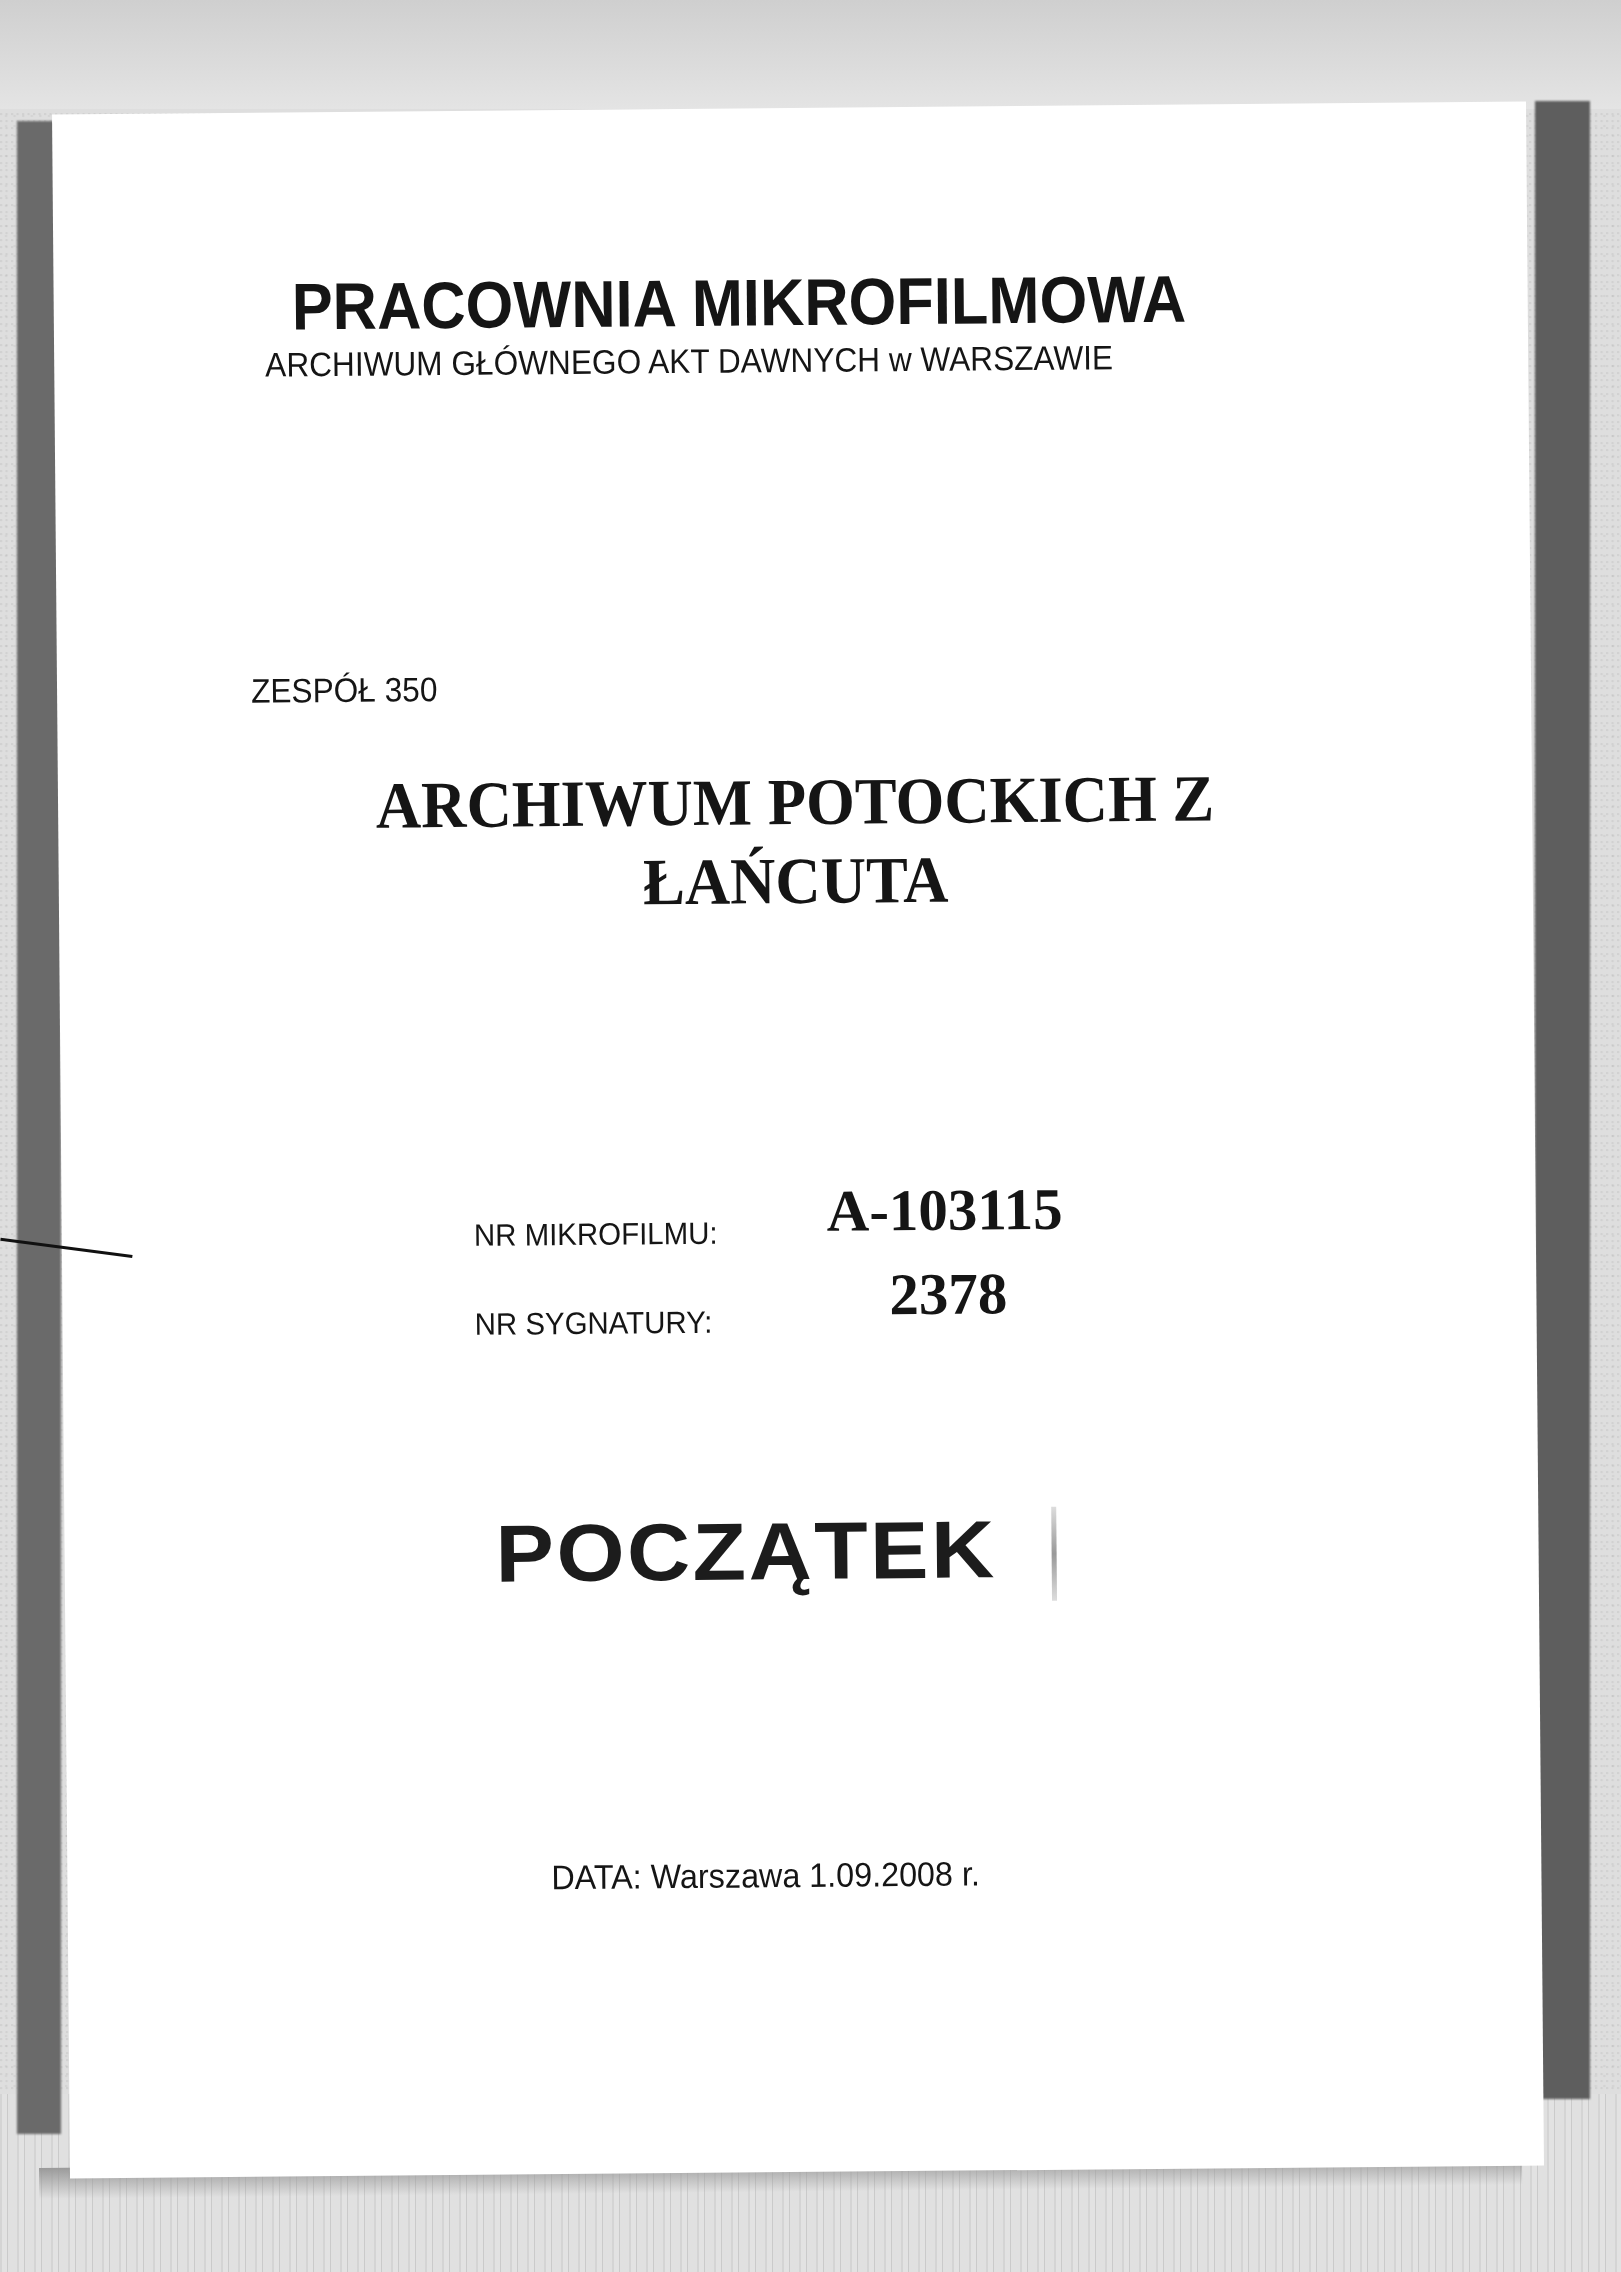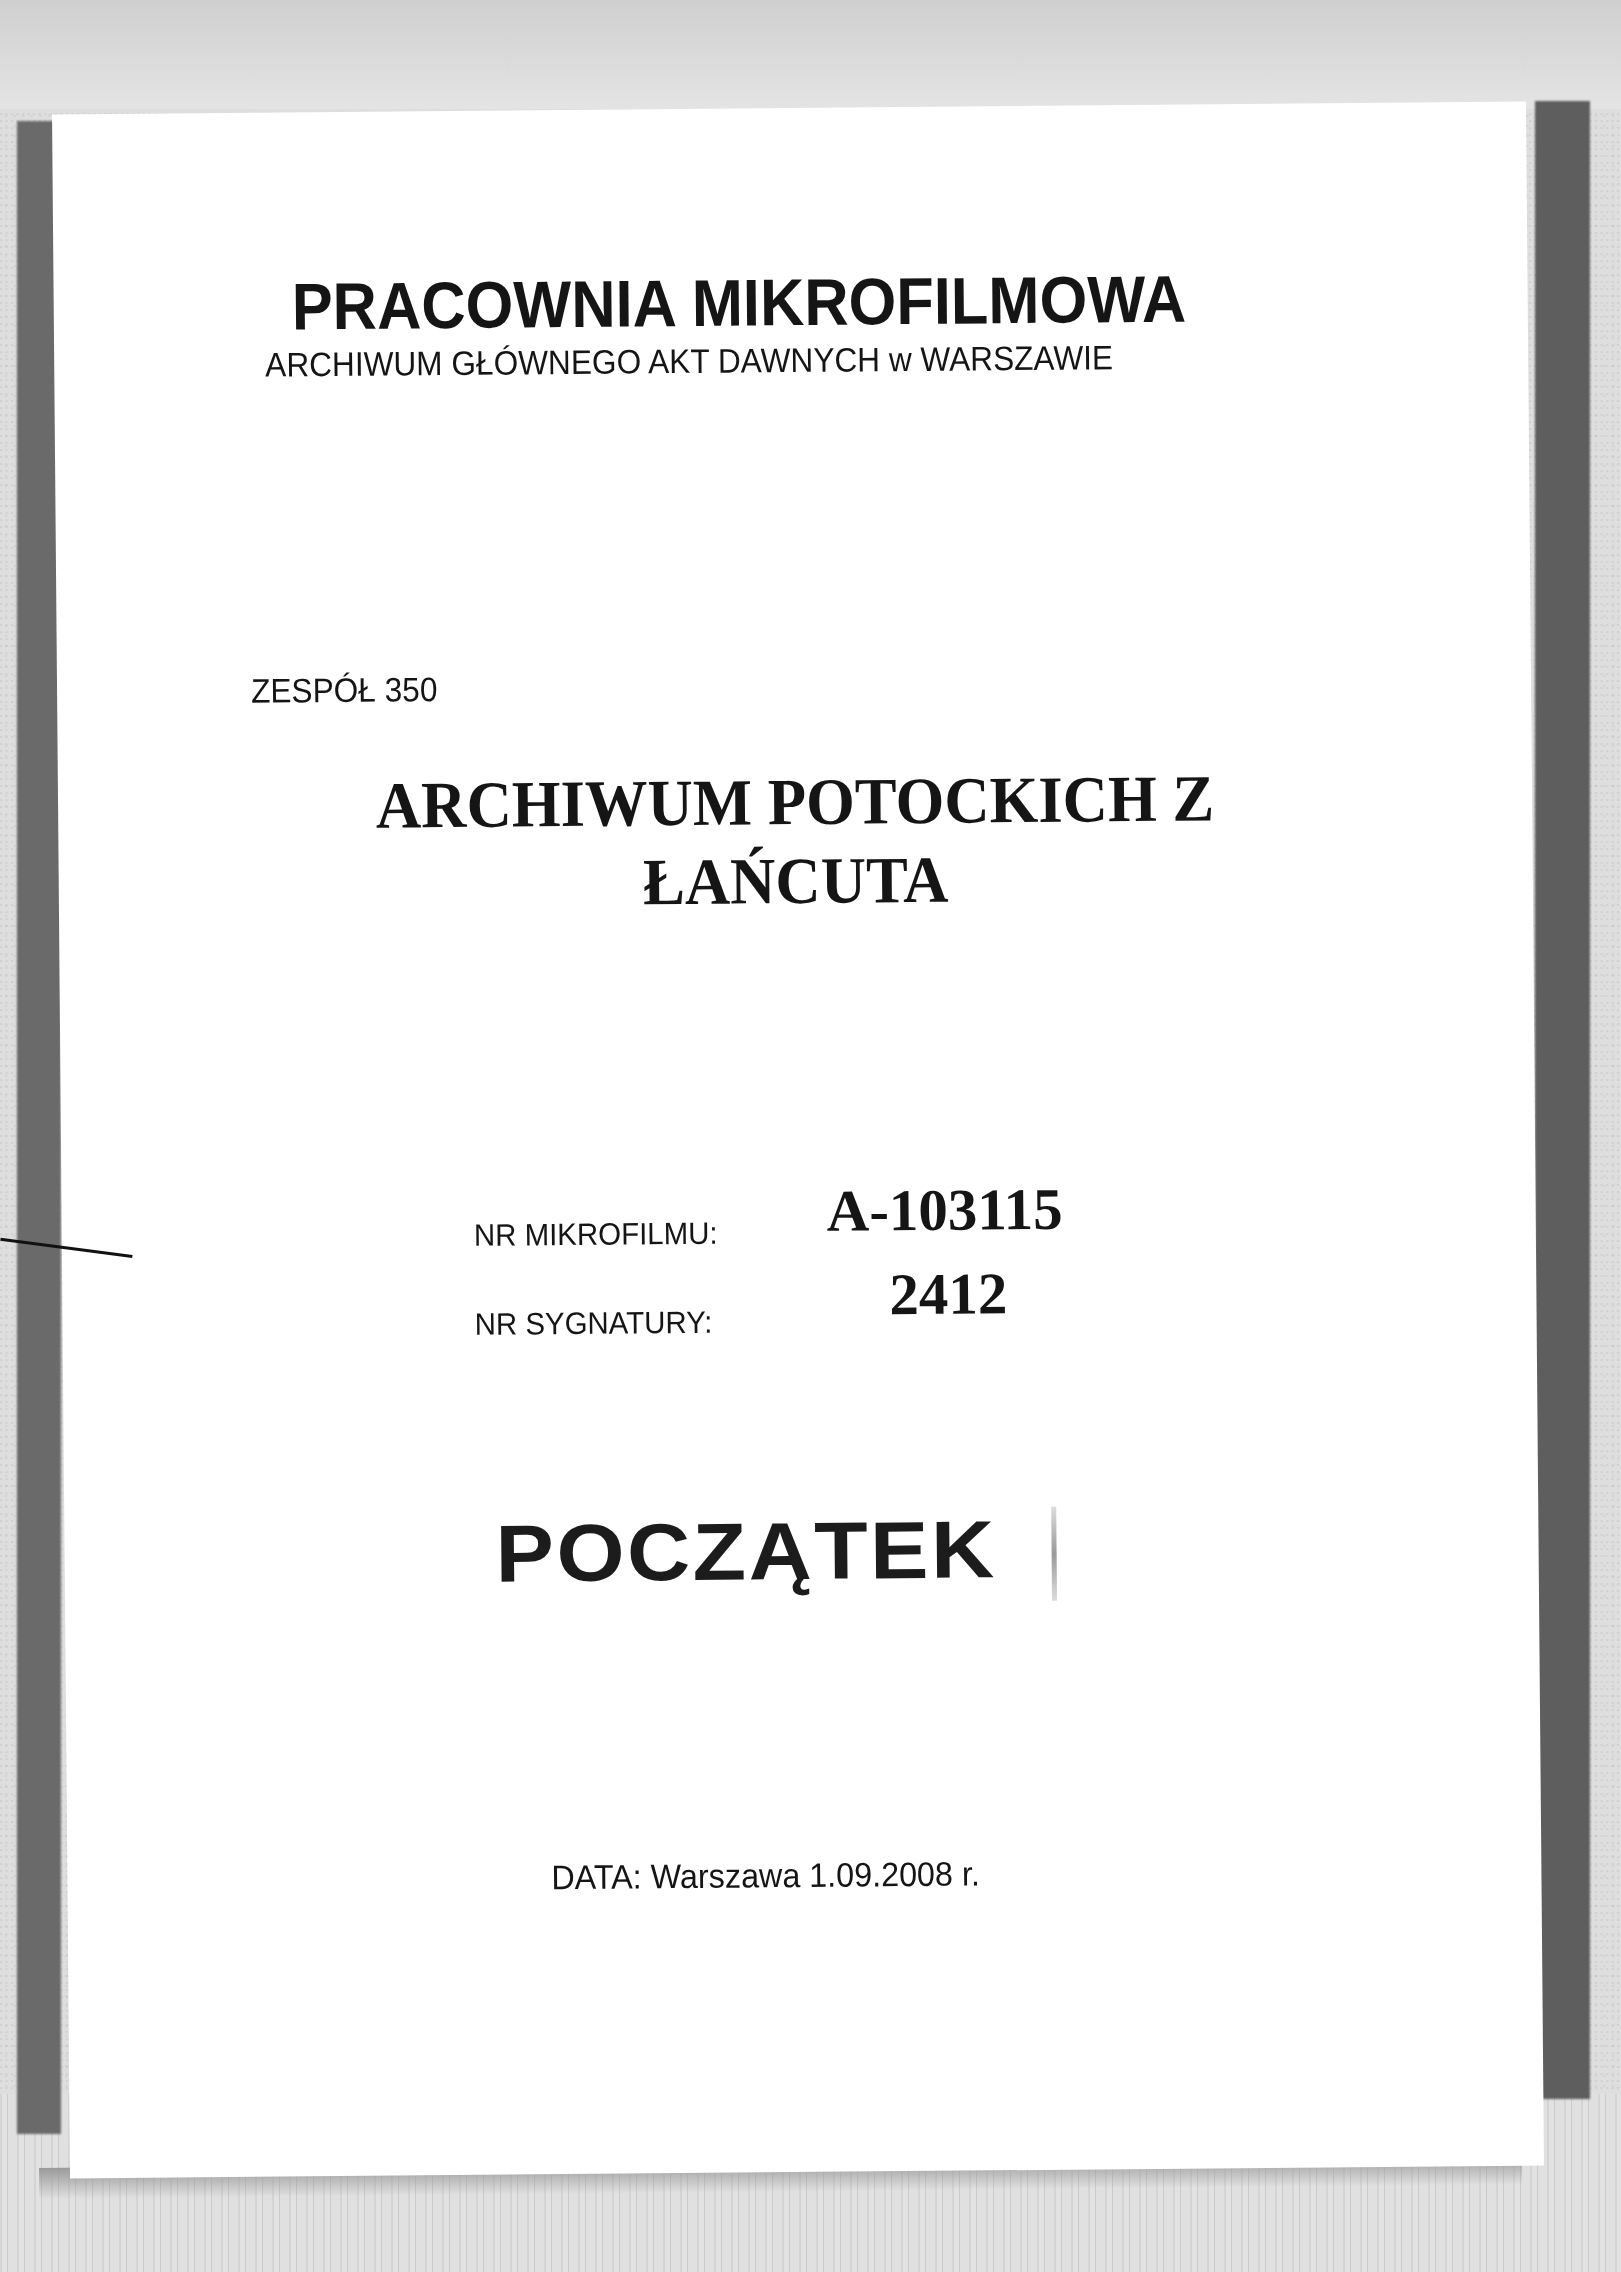--- a/index.html
+++ b/index.html
@@ -101,20 +101,20 @@
   <div class="text sans inst-subtitle">ARCHIWUM GŁÓWNEGO AKT DAWNYCH w WARSZAWIE</div>
 
   <div class="text sans fond-label">ZESPÓŁ 350</div>
 
   <div class="text serif collection-title l1">ARCHIWUM POTOCKICH Z</div>
   <div class="text serif collection-title l2">ŁAŃCUTA</div>
 
   <div class="text sans field-label lbl-mikro">NR MIKROFILMU:</div>
   <div class="text serif field-value val-mikro">A-103115</div>
   <div class="text sans field-label lbl-sygn">NR SYGNATURY:</div>
-  <div class="text serif field-value val-sygn">2412</div>
+  <div class="text serif field-value val-sygn">2378</div>
 
   <div class="text sans poczatek">POCZĄTEK</div>
   <div class="poczatek-mark"></div>
 
   <div class="text sans date-line">DATA: Warszawa 1.09.2008 r.</div>
 </div>
 
 
 </body></html>

